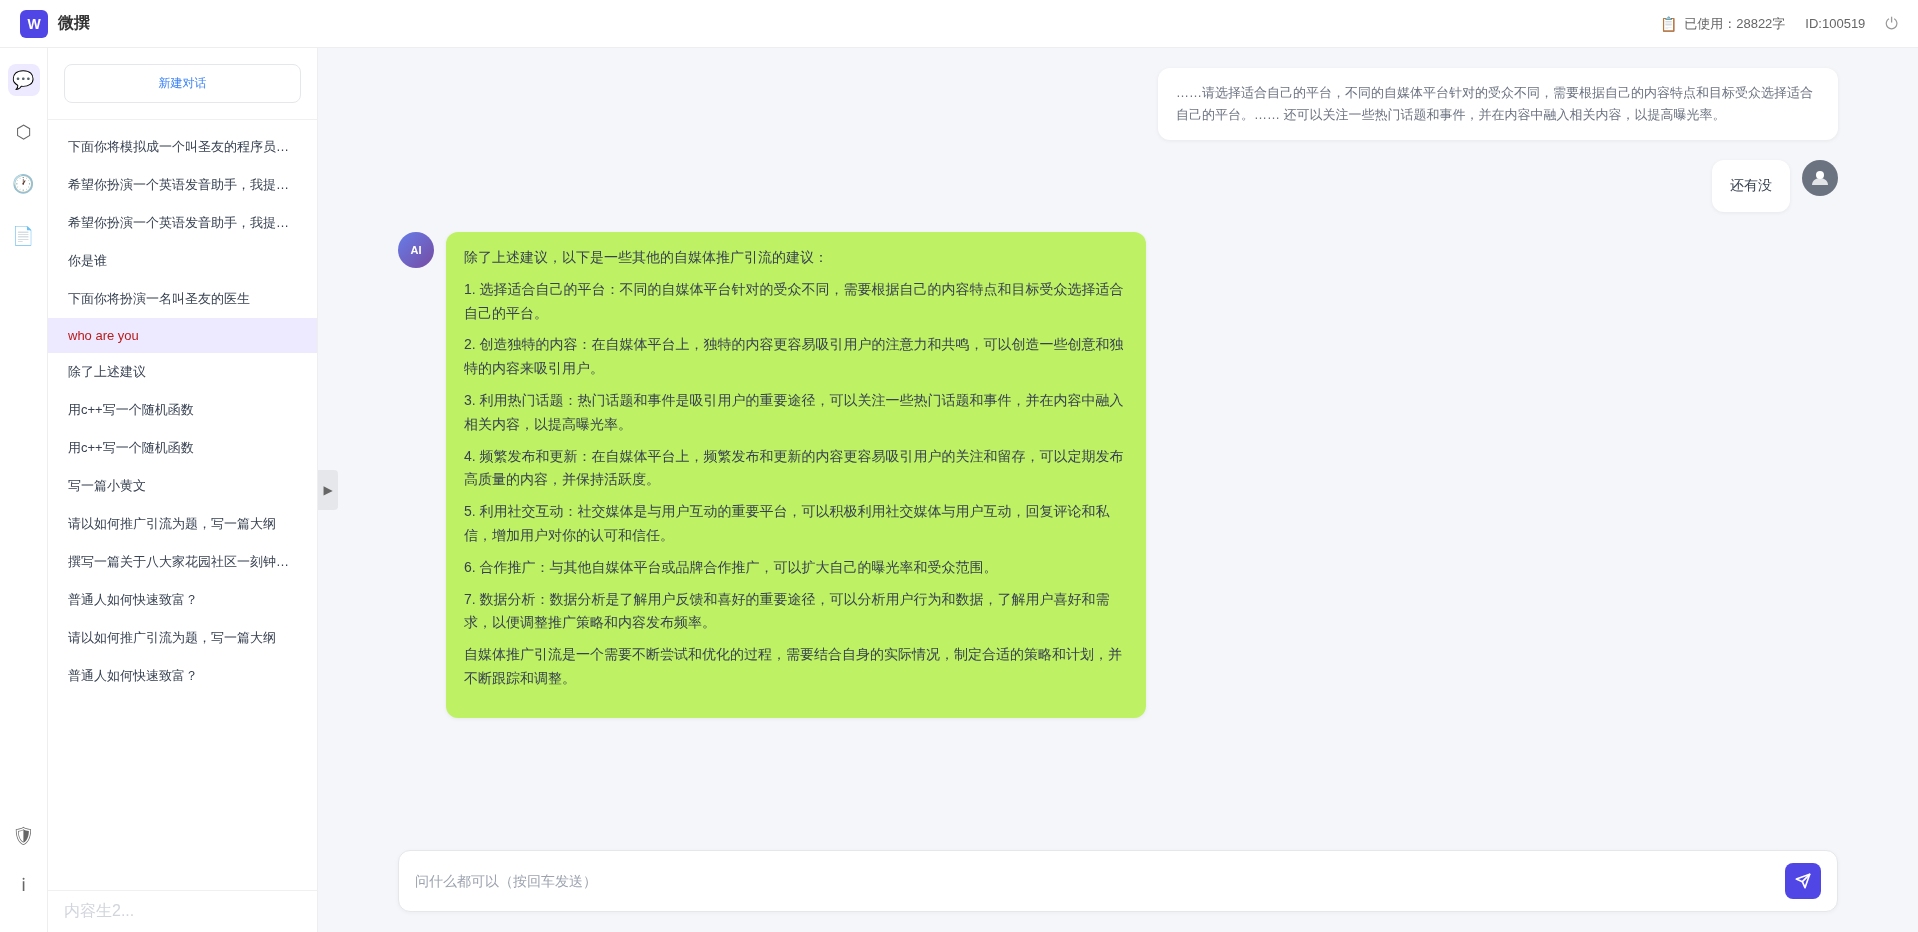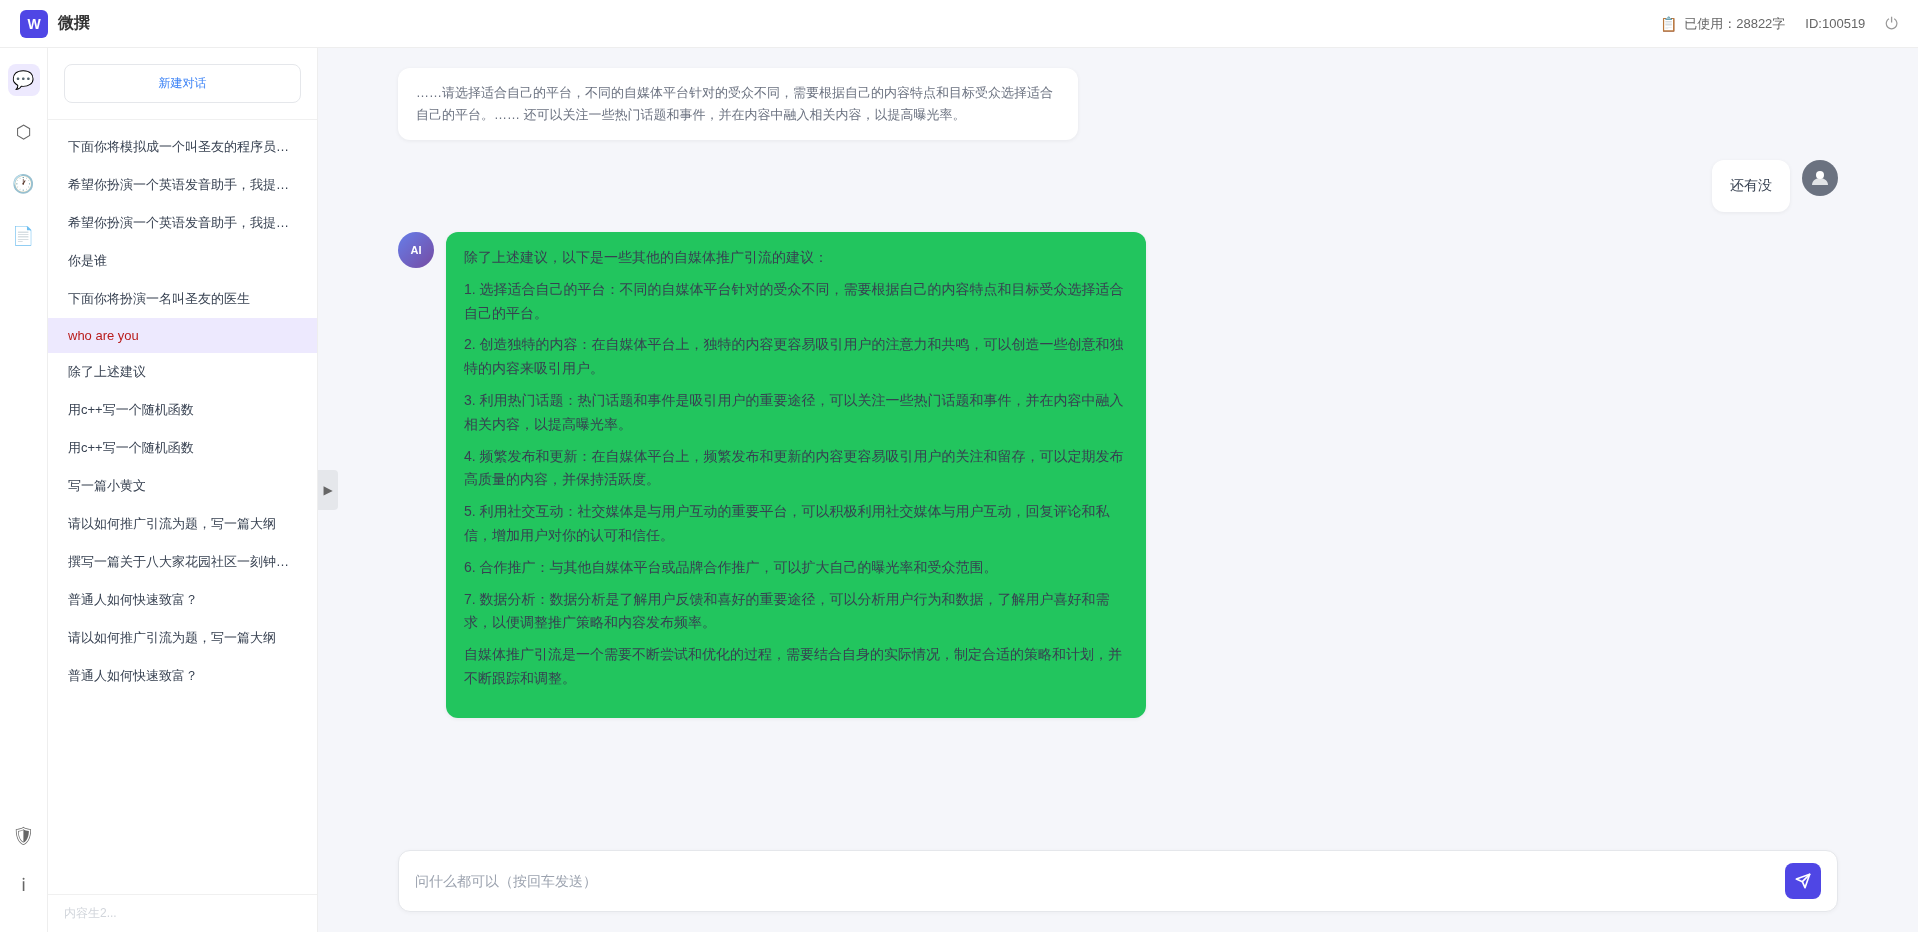--- a/index.html
+++ b/index.html
@@ -200,21 +200,21 @@
       background: #6b7280;
       color: white;
     }
     .avatar.ai-avatar {
       background: linear-gradient(135deg, #667eea 0%, #764ba2 100%);
       color: white;
       font-size: 12px;
     }
     .message-bubble {
       max-width: 700px;
-      background: #22c55e;
+      background: #bef264;
       border-radius: 12px;
       padding: 14px 18px;
       font-size: 14px;
       line-height: 1.7;
       color: #374151;
       box-shadow: 0 1px 4px rgba(0,0,0,0.06);
     }
     .message-row.user .message-bubble {
       background: #fff;
     }
@@ -262,21 +262,21 @@
       align-items: center;
       justify-content: center;
       color: white;
       font-size: 16px;
       transition: background 0.2s;
     }
 
     
     .sidebar-footer {
       padding: 10px 16px;
-      font-size: 12px;
+      font-size: 16px;
       color: #d1d5db;
       border-top: 1px solid #f0f0f0;
     }
   </style>
 </head>
 <body>
 
 <div class="topbar">
   <div class="topbar-left">
     <div class="logo-icon">
@@ -332,21 +332,21 @@
       </div>
     <div class="sidebar-footer">内容生2...</div>
   </div>
 
   <div class="chat-area" style="position:relative;">
 
     <button class="sidebar-toggle" style="position:absolute;left:0;top:50%;transform:translateY(-50%);">▶</button>
 
     <div class="chat-messages">
 
-      <div style="display:flex; justify-content:flex-start; margin-bottom:20px;">
+      <div style="display:flex; justify-content:flex-end; margin-bottom:20px;">
         <div class="message-bubble" style="background:#fff; color:#6b7280; font-size:13px; max-width:680px;">……请选择适合自己的平台，不同的自媒体平台针对的受众不同，需要根据自己的内容特点和目标受众选择适合自己的平台。…… 还可以关注一些热门话题和事件，并在内容中融入相关内容，以提高曝光率。</div>
       </div>
 
       <div class="message-row user">
         <div class="avatar user-avatar">
           <svg width="20" height="20" viewBox="0 0 20 20" fill="white" xmlns="http://www.w3.org/2000/svg">
             <circle cx="10" cy="7" r="4"></circle>
             <path d="M2 17c0-4 3.582-7 8-7s8 3 8 7" opacity="0.8"></path>
           </svg>
         </div>

